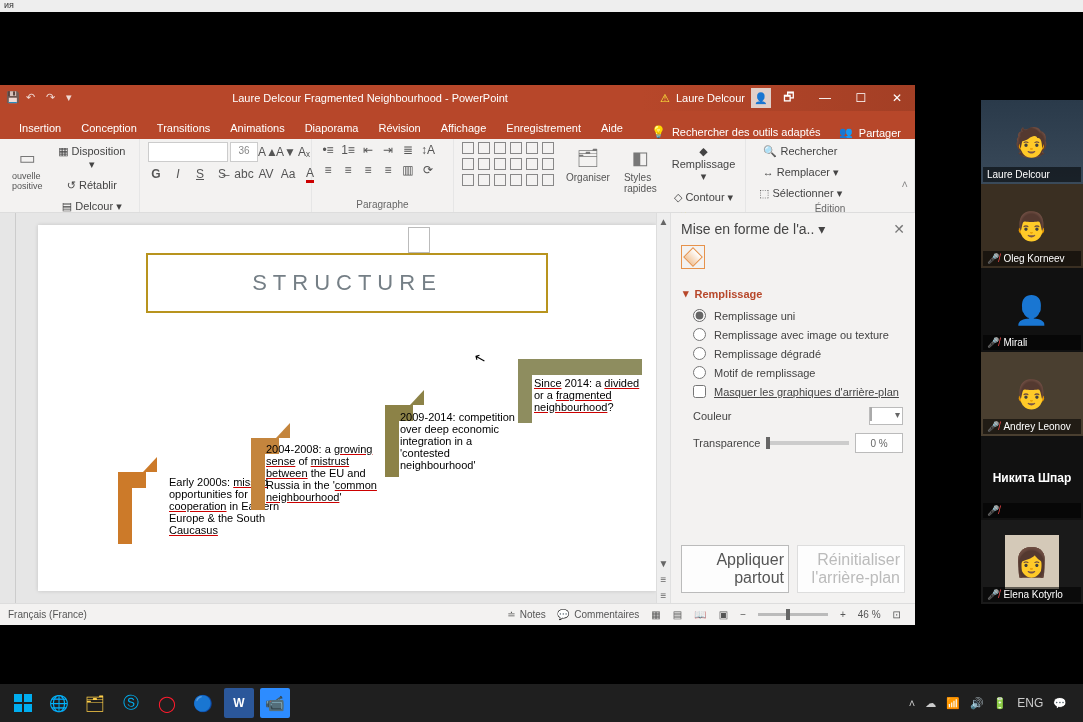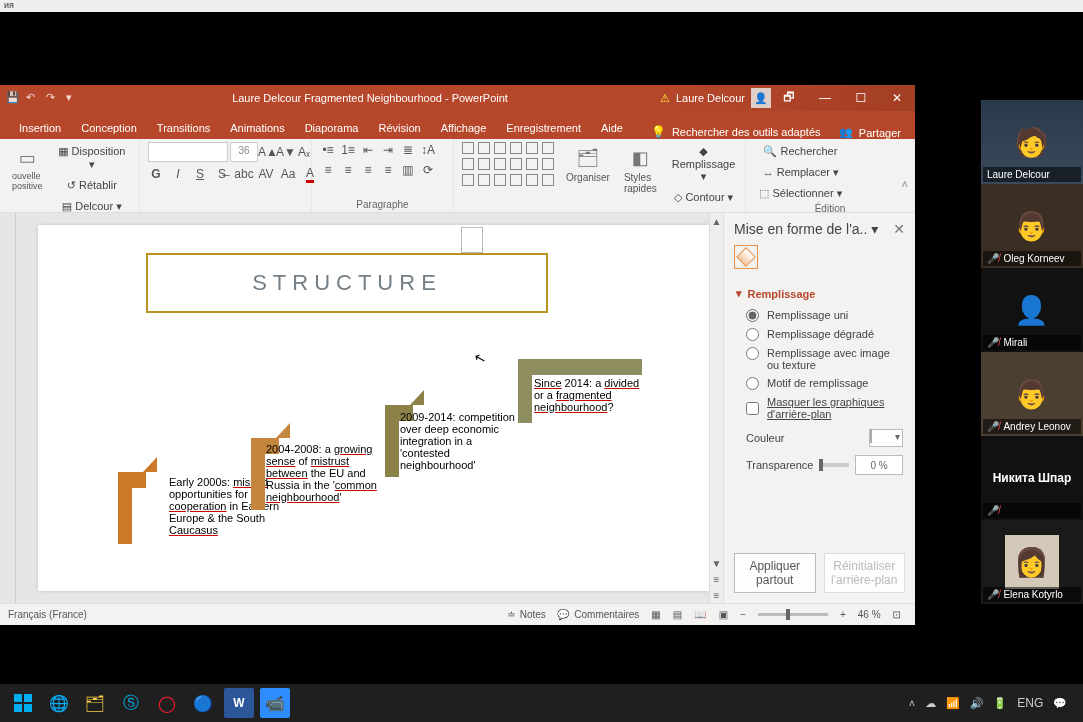--- a/index.html
+++ b/index.html
@@ -67,42 +67,42 @@
     .L4v { position:absolute; left:480px; top:134px; width:14px; height:64px; background:#8e8d5f;}
 
     .txt1 { position:absolute; left:94px; top:251px; width:116px;margin-left:37px; }
     .txt2 { position:absolute; left:228px; top:218px; width:120px; }
     .txt3 { position:absolute; left:362px; top:186px; width:118px; }
     .txt4 { position:absolute; left:496px; top:152px; width:110px; }
     .txt1 span.u, .txt2 span.u, .txt3 span.u, .txt4 span.u { text-decoration:underline; text-decoration-color:#c00; }
 
     .cursor-arrow { position:absolute; left:436px; top:125px; font-size:14px; color:#000; transform:rotate(-15deg);}
 
-    .format-pane { width:192px; background:#f3f2f1; border-left:1px solid #e0e0e0; display:flex; flex-direction:column; }
+    .format-pane { width:245px; background:#f3f2f1; border-left:1px solid #e0e0e0; display:flex; flex-direction:column; }
     .fp-head { display:flex; align-items:center; justify-content:space-between; padding:8px 10px 4px;}
     .fp-head .title-fp { color:#444; font-size:14px;}
     .fp-close { color:#777; font-size:14px; cursor:pointer;}
     .fp-icons { display:flex; gap:4px; padding:4px 10px 8px;}
     .fp-icon-active { border:1px solid #e6924b; width:24px; height:24px; display:flex; align-items:center; justify-content:center;}
     .fp-icon-active span{ width:14px;height:14px; transform:rotate(45deg); border:1px solid #e6924b; background:linear-gradient(#fff,#f2c79e);}
     .fp-body { padding:4px 12px; font-size:11px; color:#444;}
     .fp-section-head { color:#b7472a; font-weight:600; padding:6px 0; display:flex; gap:6px; align-items:center;}
-    .fp-radio { display:flex; gap:8px; align-items:flex-start; padding:3px 0 3px 10px;}
+    .fp-radio { display:flex; gap:8px; align-items:center; padding:3px 0 3px 10px;}
     .fp-radio input { accent-color:#666;}
     .fp-check { display:flex; gap:8px; align-items:center; padding:3px 0 3px 10px;text-decoration:underline;}
     .fp-row { display:flex; justify-content:space-between; align-items:center; padding:6px 0 6px 10px;}
     .color-swatch { width:34px; height:18px; border:1px solid #bbb; background:#fff; position:relative;}
     .color-swatch::after{ content:"▾"; position:absolute; right:2px; top:1px; font-size:10px; color:#666;}
     .color-preview { width:14px; height:14px; background:#fff; border:1px solid #aaa; margin-right:4px;}
     .slider-row { display:flex; align-items:center; gap:6px; padding:2px 0 2px 10px;}
     .slider-row .track{ flex:1; height:4px; background:#ccc; position:relative; }
     .slider-row .handle{ position:absolute; left:0; top:-4px; width:4px; height:12px; background:#666;}
     .pct-box{ width:48px; height:20px; border:1px solid #bbb; font-size:10px; display:flex; align-items:center; justify-content:center; background:#fff; color:#666;}
     .fp-footer { margin-top:auto; padding:10px; display:flex; gap:8px;}
-    .fp-footer button { flex:1; border:1px solid #bbb; background:#fdfdfd; padding:5px 4px; font-size:12px; color:#555;}
+    .fp-footer button { flex:1; border:1px solid #bbb; background:#fdfdfd; padding:5px 4px; font-size:16px; color:#555;text-align:right;}
     .fp-footer button.disabled { color:#bbb; border-color:#ddd;}
     .bg-thumb { position:absolute; right:226px; top:14px; width:22px; height:26px; border:1px solid #bbb; background:#fff;}
 
     .status-bar { height:22px; background:#f3f2f1; border-top:1px solid #ddd; display:flex; align-items:center; font-size:10px; color:#555; padding:0 8px;}
     .status-bar .lang { flex:0 0 auto;}
     .status-bar .spacer{ flex:1;}
     .status-bar .itm{ display:flex; gap:4px; align-items:center; padding:0 6px;}
     .zoom-track{ width:70px; height:3px; background:#bbb; position:relative; margin:0 6px;}
     .zoom-handle{ position:absolute; left:28px; top:-4px; width:4px; height:11px; background:#666;}
 
@@ -337,25 +337,25 @@
             </div>
         </div>
         <div class="fp-body">
           <div class="fp-section-head">▾ <span>Remplissage</span></div>
           <label class="fp-radio">
               <input type="radio" checked="" style="">
               <span>Remplissage uni</span>
             </label>
           <label class="fp-radio">
               <input type="radio" style="">
-              <span>Remplissage dégradé</span>
+              <span>Remplissage avec image ou texture</span>
             </label>
           <label class="fp-radio">
               <input type="radio" style="">
-              <span>Remplissage avec image ou texture</span>
+              <span>Remplissage dégradé</span>
             </label>
           <label class="fp-radio">
               <input type="radio" style="">
               <span>Motif de remplissage</span>
             </label>
           <label class="fp-check">
               <input type="checkbox" style="">
               <span>Masquer les graphiques d'arrière-plan</span>
             </label>
           <div class="fp-row">

